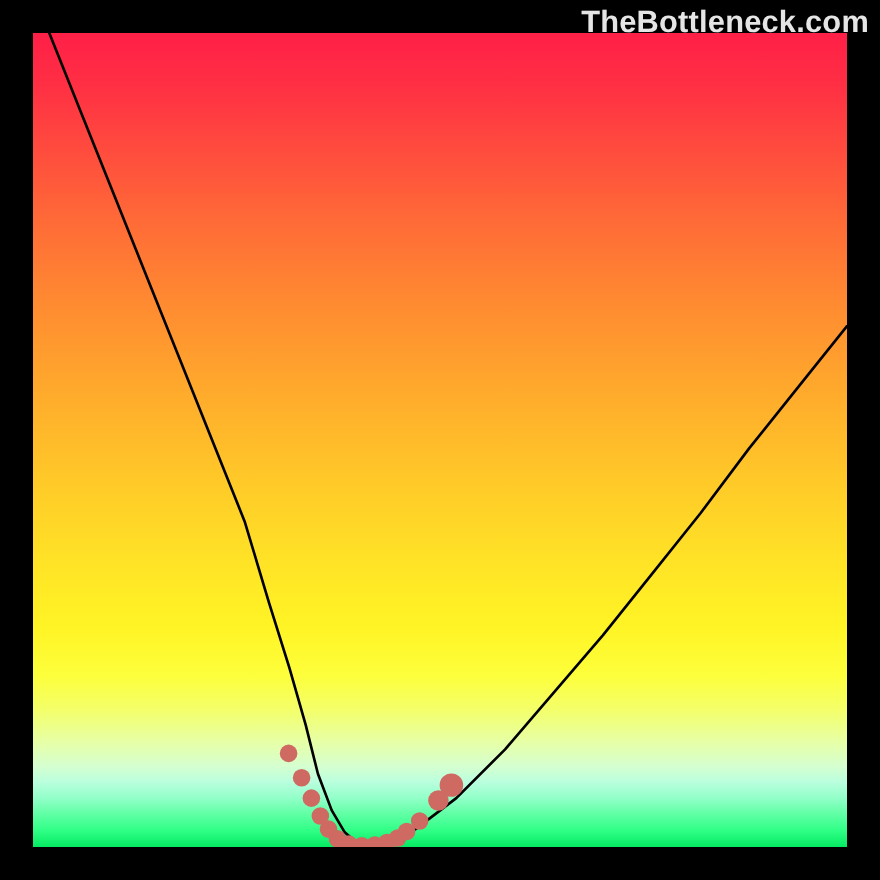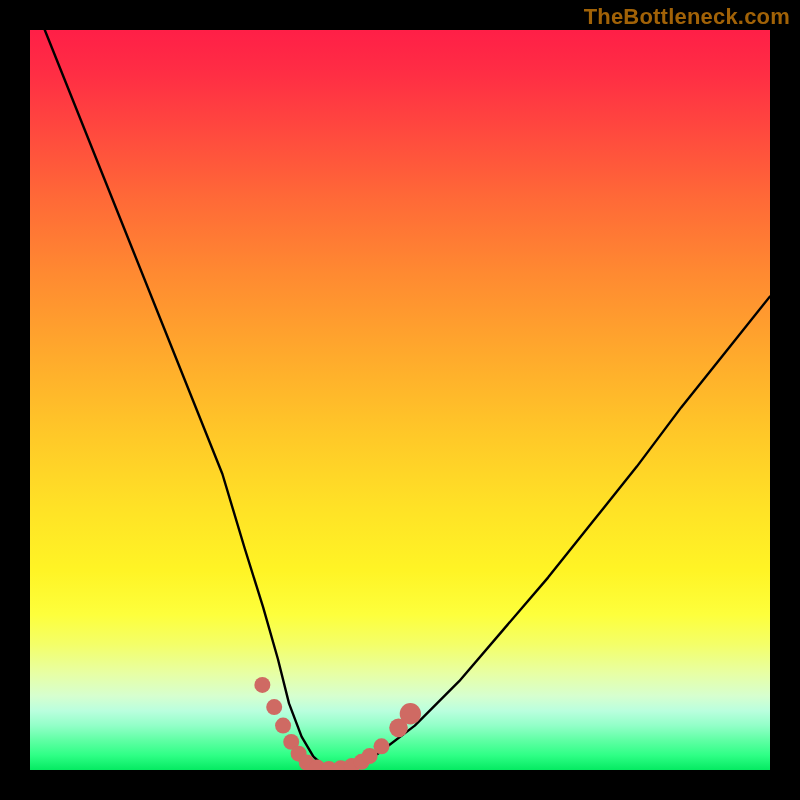--- a/index.html
+++ b/index.html
@@ -14,22 +14,22 @@
   .stage {
     position: relative;
     width: 800px;
     height: 800px;
     background: #000;
   }
   .watermark {
     position: absolute;
     top: 4px;
     right: 10px;
-    color: #a16207;
-    font-size: 22px;
+    color: #e5e5e5;
+    font-size: 28px;
     font-weight: 600;
     letter-spacing: 0.2px;
     z-index: 30;
   }
   .plot {
     position: absolute;
     left: 30px;
     top: 30px;
     width: 740px;
     height: 740px;

